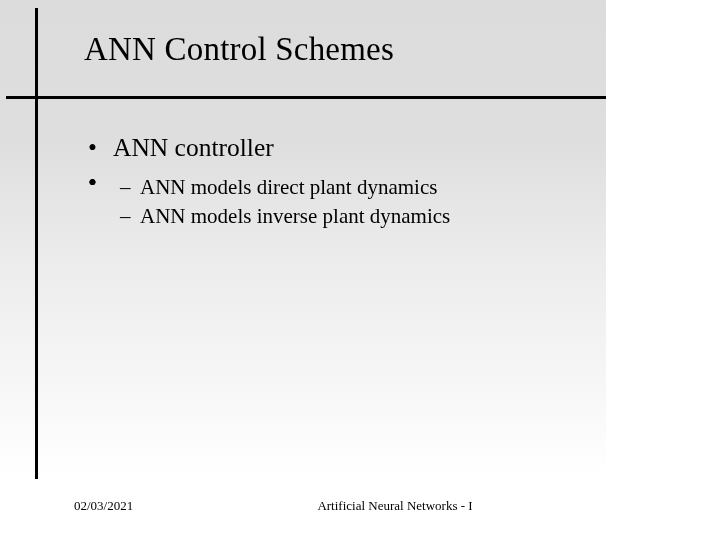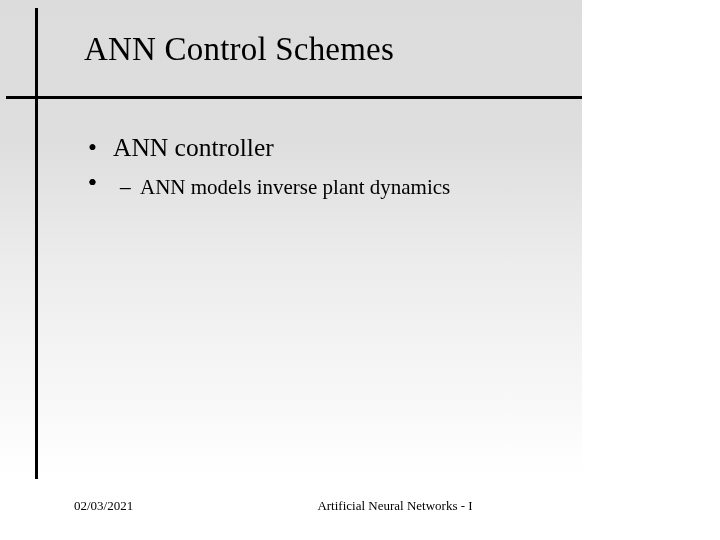--- a/index.html
+++ b/index.html
@@ -13,20 +13,21 @@
     font-family: "Liberation Serif", "DejaVu Serif", serif;
     background: #ffffff;
   }
 
   #slide {
     position: relative;
     width: 582px;
     height: 540px;
     background: linear-gradient(to bottom, #dcdcdc 0%, #dedede 26%, #ececec 48%, #f7f7f7 72%, #ffffff 88%, #ffffff 100%);
     overflow: hidden;
+    padding-left: 24px;
   }
 
   
   #vrule {
     position: absolute;
     left: 35px;
     top: 8px;
     width: 3px;
     height: 471px;
     background: #000000;
@@ -157,20 +158,21 @@
         <span class="dot">•</span>
       </li>
       <li class="bullet">
         <span class="dot">•</span>
       </li>
     </ul>
 
     <ul class="lvl2">
       <li class="subbullet">
         <span class="dash">–</span>
+        <span class="txt">ANN models direct plant dynamics</span>
       </li>
       <li class="subbullet">
         <span class="dash">–</span>
         <span class="txt">ANN models inverse plant dynamics</span>
       </li>
     </ul>
   </div>
 
   <div id="footer">
     <span id="footer-date">02/03/2021</span>

